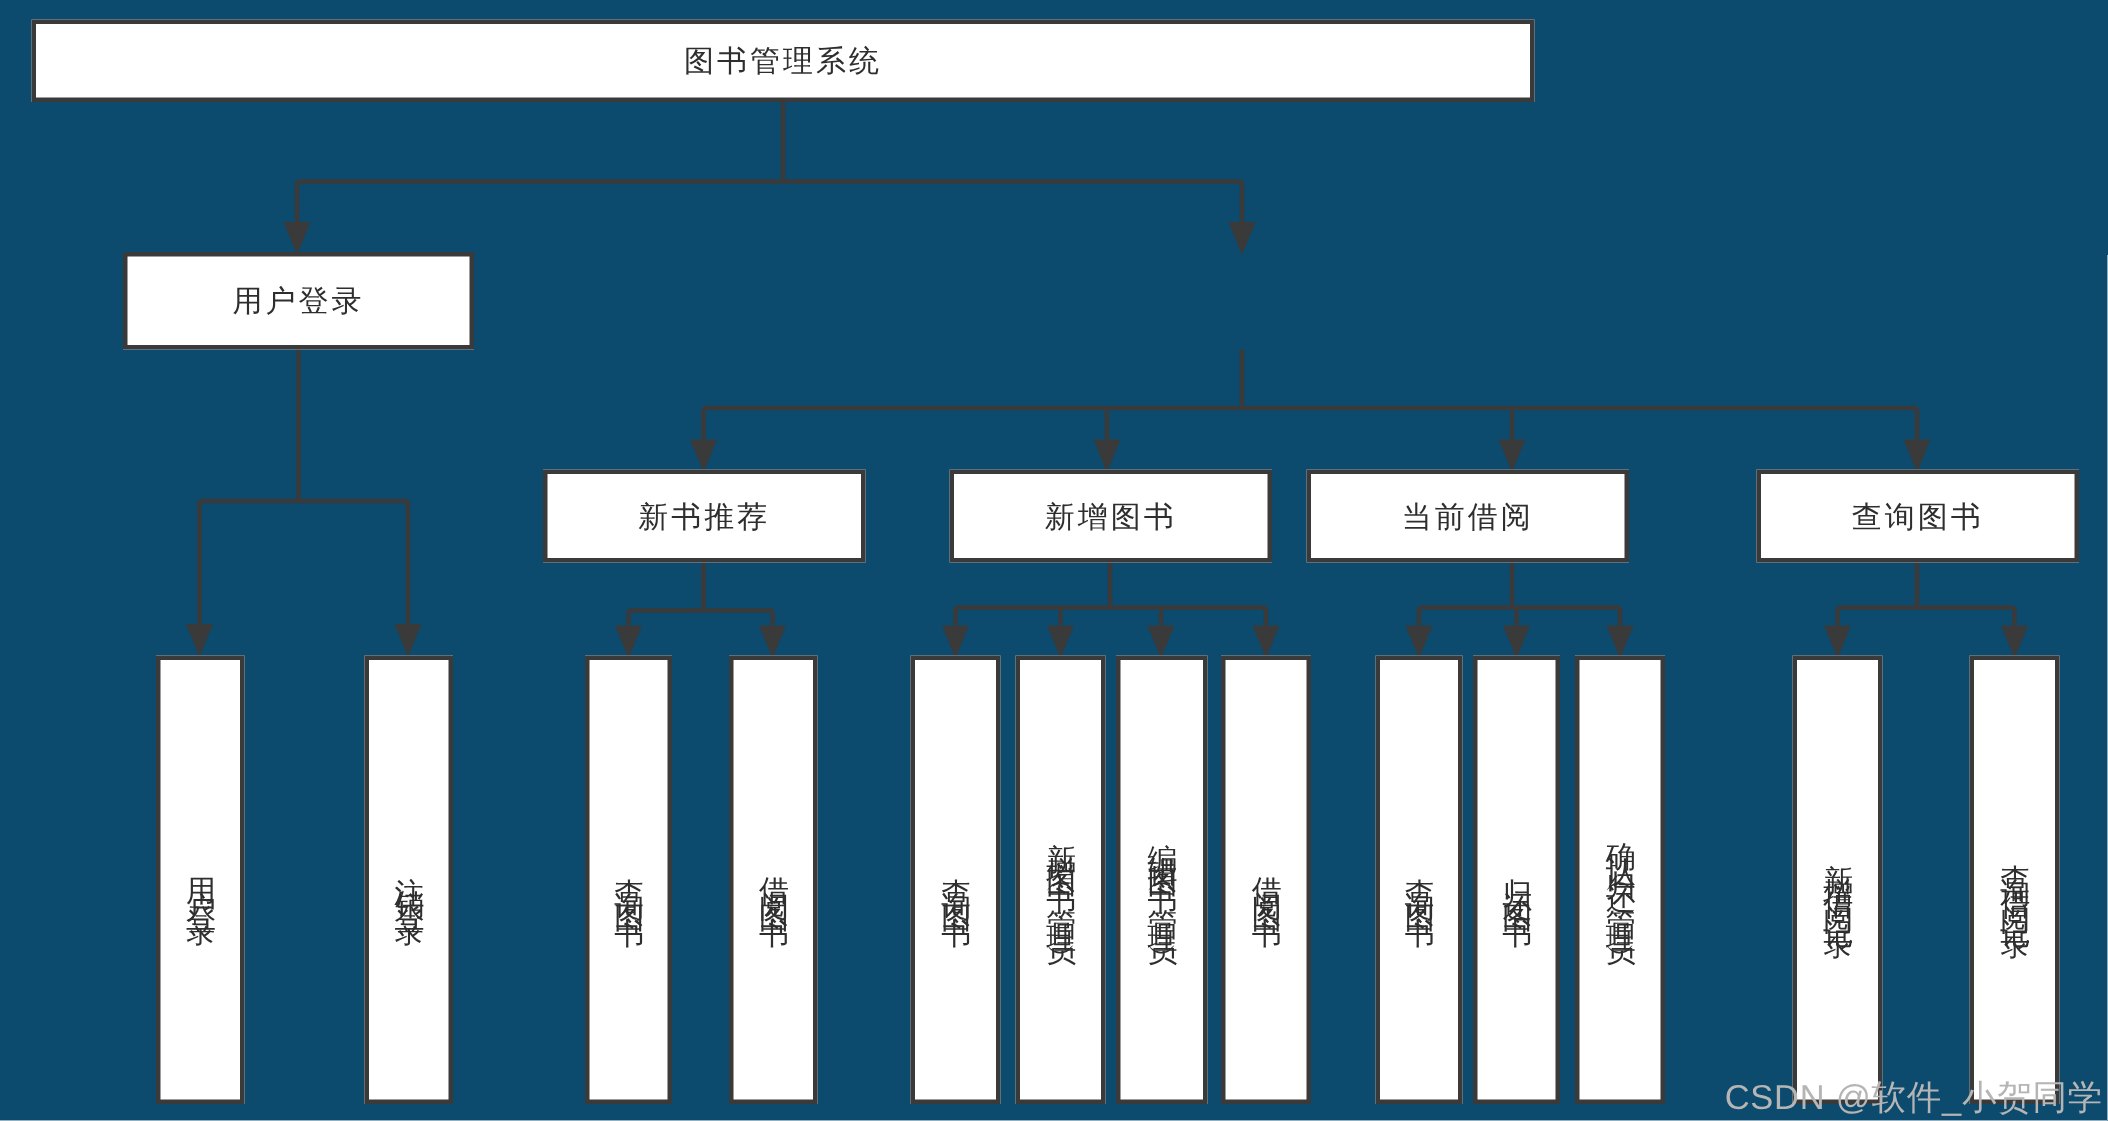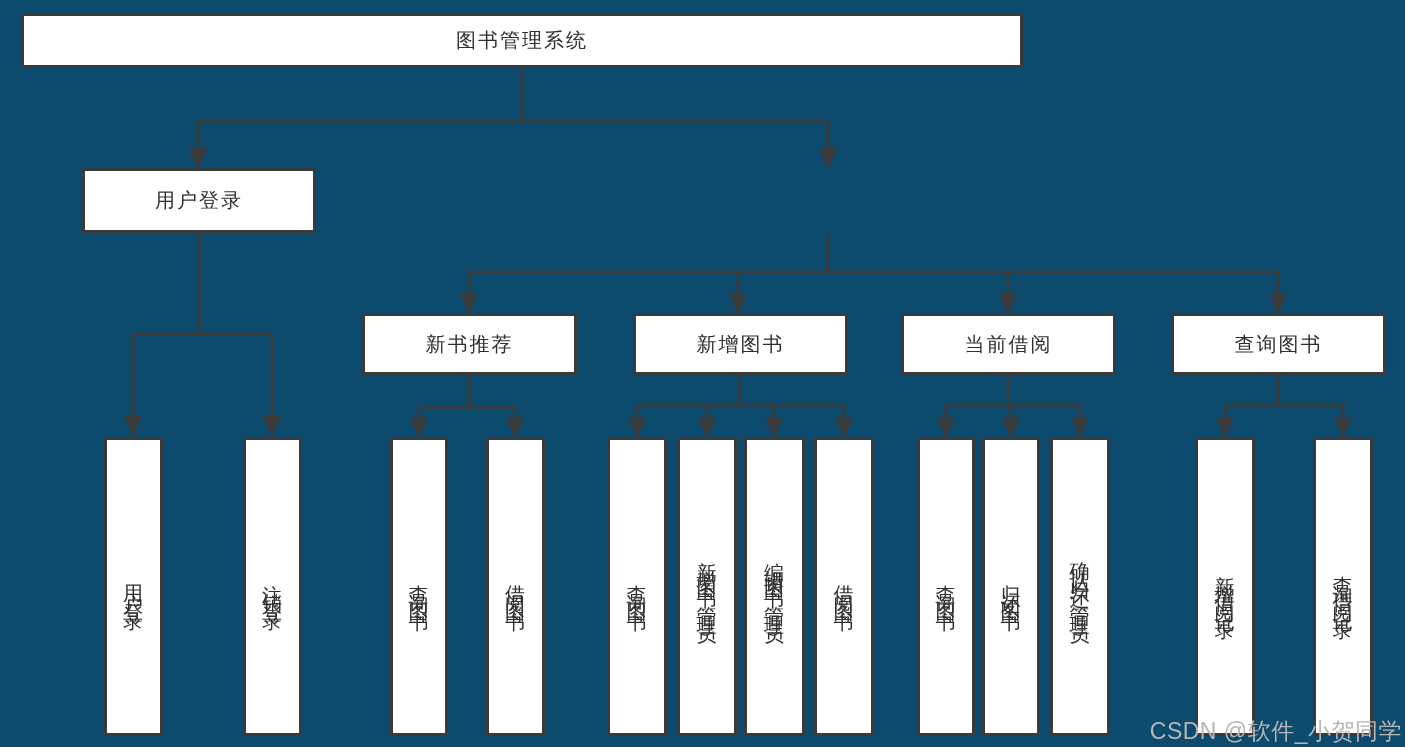--- a/index.html
+++ b/index.html
@@ -38,21 +38,21 @@
     letter-spacing: 9px;
     line-height: 1;
     white-space: normal;
   }
   
   #root-box   { left: 21px;   top: 13px;  width: 1002px; height: 55px; }
   #b2-1 { left: 82px;  top: 168px; width: 234px; height: 65px; }
   #b2-2 { left: 712px; top: 168px; width: 233px; height: 65px; }
   #b3-1 { left: 362px;  top: 313px; width: 215px; height: 62px; }
   #b3-2 { left: 633px;  top: 313px; width: 215px; height: 62px; }
-  #b3-3 { left: 901px;  top: 313px; width: 215px; height: 62px; }
+  #b3-3 { left: 871px;  top: 313px; width: 215px; height: 62px; }
   #b3-4 { left: 1171px; top: 313px; width: 215px; height: 62px; }
   .leaf { top: 437px; height: 299px; }
   #lf-0  { left: 104px;  width: 59px; }
   #lf-1  { left: 243px;  width: 59px; }
   #lf-2  { left: 390px;  width: 58px; }
   #lf-3  { left: 486px;  width: 59px; }
   #lf-4  { left: 607px;  width: 60px; }
   #lf-5  { left: 677px;  width: 60px; }
   #lf-6  { left: 744px;  width: 61px; }
   #lf-7  { left: 814px;  width: 60px; }

